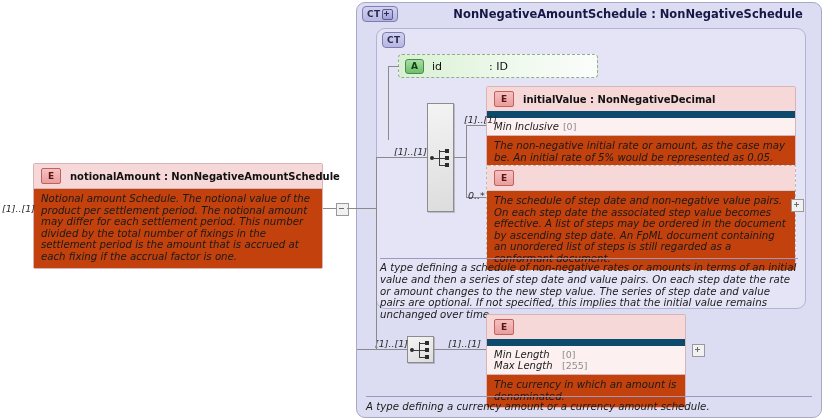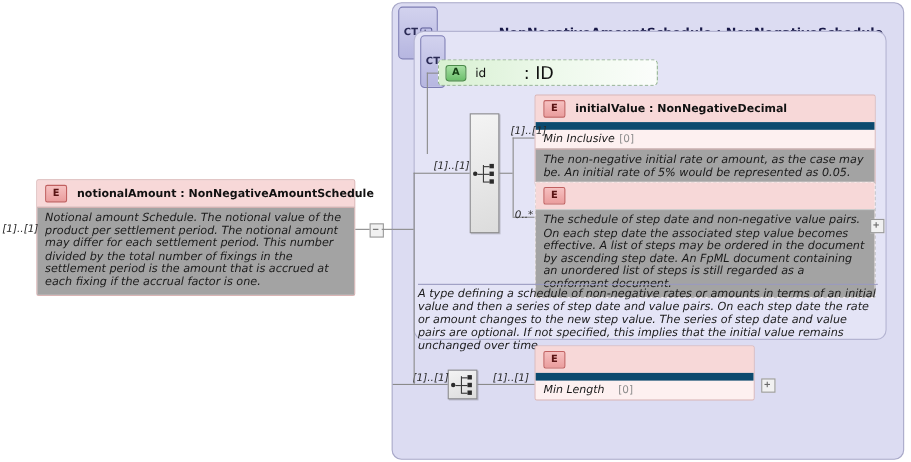--- a/index.html
+++ b/index.html
@@ -40,21 +40,21 @@
     border: 1px solid #b4b4d2;
     border-radius: 9px;
   }
 
   
   .pill {
     display: inline-flex;
     align-items: center;
     justify-content: center;
     height: 14px;
-    padding: 16px 4px;
+    padding: 0 4px;
     border: 1px solid #7d7db4;
     border-radius: 4px;
     background: linear-gradient(#d2d2ee, #b6b6e0);
     font-size: 9px;
     font-weight: bold;
     color: #2a2a55;
     letter-spacing: .3px;
   }
   .pill .plusmark {
     display: inline-block;
@@ -104,21 +104,21 @@
     width: 17px; height: 13px;
     border: 1px solid #4b8a4b;
     border-radius: 3px;
     background: linear-gradient(#a7dfa4, #6cc06c);
     font-size: 9px;
     font-weight: bold;
     color: #143f14;
     display: flex; align-items: center; justify-content: center;
   }
   .attr-name { font-size: 11px; color: #111; }
-  .attr-type { font-size: 16px; color: #111; margin-left: 26px; }
+  .attr-type { font-size: 11px; color: #111; margin-left: 39px; }
 
   
   .el-box {
     background: #fdf2f2;
     border: 1px solid #d9b4b4;
     border-radius: 2px;
   }
   .el-box.dashed { border-style: dashed; border-color: #b9b9b9; }
   .el-head {
     display: flex;
@@ -166,21 +166,21 @@
   .facet-val {
     font-size: 9.5px;
     color: #8d8d8d;
   }
   .el-desc {
     padding: 4px 7px 5px 7px;
     font-style: italic;
     font-size: 10.2px;
     line-height: 11.6px;
     color: #1a1a1a;
-    background: #a3a3a3;
+    background: #c2410c;
     border-top: 1px solid #d9b4b4;
   }
   .el-box.dashed .el-desc { border-top-color: #ccc; }
 
   
   .type-desc {
     font-style: italic;
     font-size: 10.2px;
     line-height: 11.8px;
     color: #1a1a1a;
@@ -370,18 +370,24 @@
 
   <div class="abs el-box solid" style="left:486px; top:314px; width:200px;">
     <div class="el-head">
       <span class="epill">E</span>
     </div>
     <div class="el-facets">
       <div class="facet-row">
         <span class="facet-name">Min Length</span>
         <span class="facet-val">[0]</span>
       </div>
-    </div>
+      <div class="facet-row">
+        <span class="facet-name">Max Length</span>
+        <span class="facet-val">[255]</span>
+      </div>
+    </div>
+    <div class="el-desc">The currency in which an amount is denominated.</div>
   </div>
   <div class="toggle plus" style="left:692px; top:344px;"></div>
 
+  <div class="abs bottom-caption">A type defining a currency amount or a currency amount schedule.</div>
 
 </div>
 
 </body></html>

